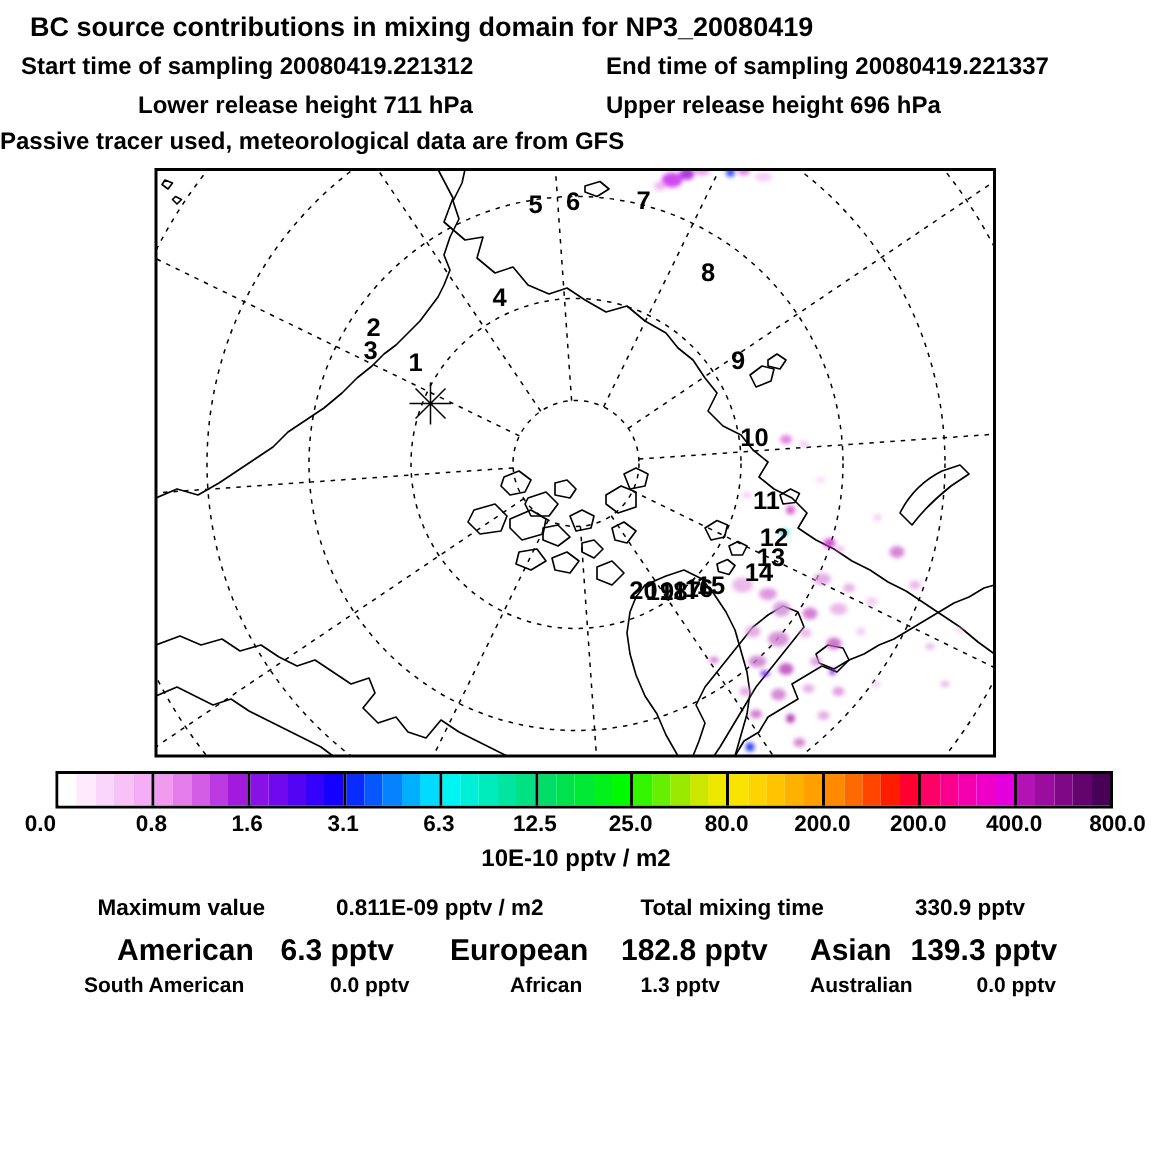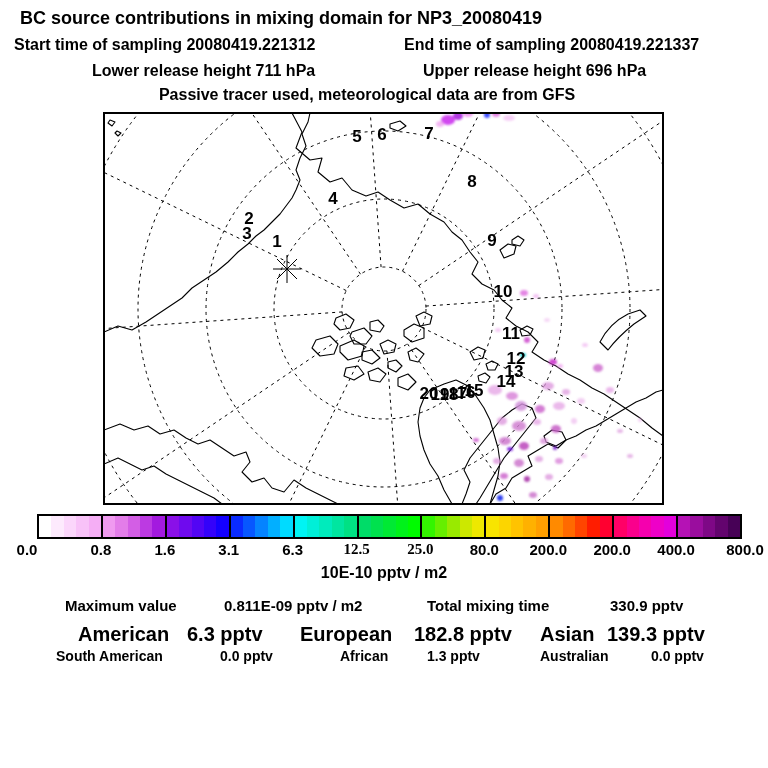--- a/index.html
+++ b/index.html
@@ -3,22 +3,22 @@
 <meta charset="utf-8">
 <style>
   html,body{margin:0;padding:0;background:#fff;}
   body{width:768px;height:768px;position:relative;font-family:"Liberation Sans",sans-serif;color:#000;overflow:hidden;}
   .abs{position:absolute;white-space:nowrap;}
   #title{left:20px;top:8px;font-size:18px;font-weight:700;}
   .hline{font-size:16px;font-weight:700;}
   #hdr-start{left:14px;top:36px;}
   #hdr-end{left:404px;top:36px;}
   #hdr-lower{left:92px;top:62px;}
-  #hdr-upper{left:404px;top:62px;margin-left:19px;}
-  #hdr-met{left:0;top:86px;width:640px;text-align:center;white-space:nowrap;margin-left:47px;}
+  #hdr-upper{left:404px;top:62px;}
+  #hdr-met{left:0;top:86px;width:640px;white-space:nowrap;}
   #map-wrap{position:absolute;left:0;top:0;width:768px;height:768px;}
   #colorbar{position:absolute;left:37px;top:514px;width:701px;height:21px;border:2px solid #000;display:flex;}
   .cbseg{flex:1;display:flex;border-left:2px solid #000;}
   .cbseg:first-child{border-left:none;}
   .cbcell{flex:1;}
   .cbtick{position:absolute;top:541px;transform:translateX(-50%);font-size:15px;font-weight:700;}
   #cbar-unit{left:0;top:564px;width:768px;text-align:center;font-size:16px;font-weight:700;}
   .st1{font-size:15px;font-weight:700;top:597px;}
   .st2{font-size:20px;font-weight:700;top:623px;}
   .st3{font-size:14px;font-weight:700;top:648px;}
@@ -271,22 +271,22 @@
       <div class="cbcell" style="background: rgb(99, 4, 110);"></div>
       <div class="cbcell" style="background: rgb(71, 1, 86);"></div>
     </div>
   </div>
 <div id="cbar-ticks">
     <span class="cbtick" style="left: 27px;">0.0</span>
     <span class="cbtick" style="left: 100.909px;">0.8</span>
     <span class="cbtick" style="left: 164.818px;">1.6</span>
     <span class="cbtick" style="left: 228.727px;">3.1</span>
     <span class="cbtick" style="left: 292.636px;">6.3</span>
-    <span class="cbtick" style="left: 356.545px; font-family: Liberation Serif, serif;">12.5</span>
-    <span class="cbtick" style="left: 420.455px; font-family: Liberation Serif, serif;">25.0</span>
+    <span class="cbtick" style="left: 356.545px;">12.5</span>
+    <span class="cbtick" style="left: 420.455px;">25.0</span>
     <span class="cbtick" style="left: 484.364px;">80.0</span>
     <span class="cbtick" style="left: 548.273px;">200.0</span>
     <span class="cbtick" style="left: 612.182px;">200.0</span>
     <span class="cbtick" style="left: 676.091px;">400.0</span>
     <span class="cbtick" style="left: 745px;">800.0</span>
   </div>
 <div id="cbar-unit" class="abs">10E-10 pptv / m2</div>
 
 <span class="abs st1" style="left:65px">Maximum value</span>
 <span class="abs st1" style="left:224px">0.811E-09 pptv / m2</span>

